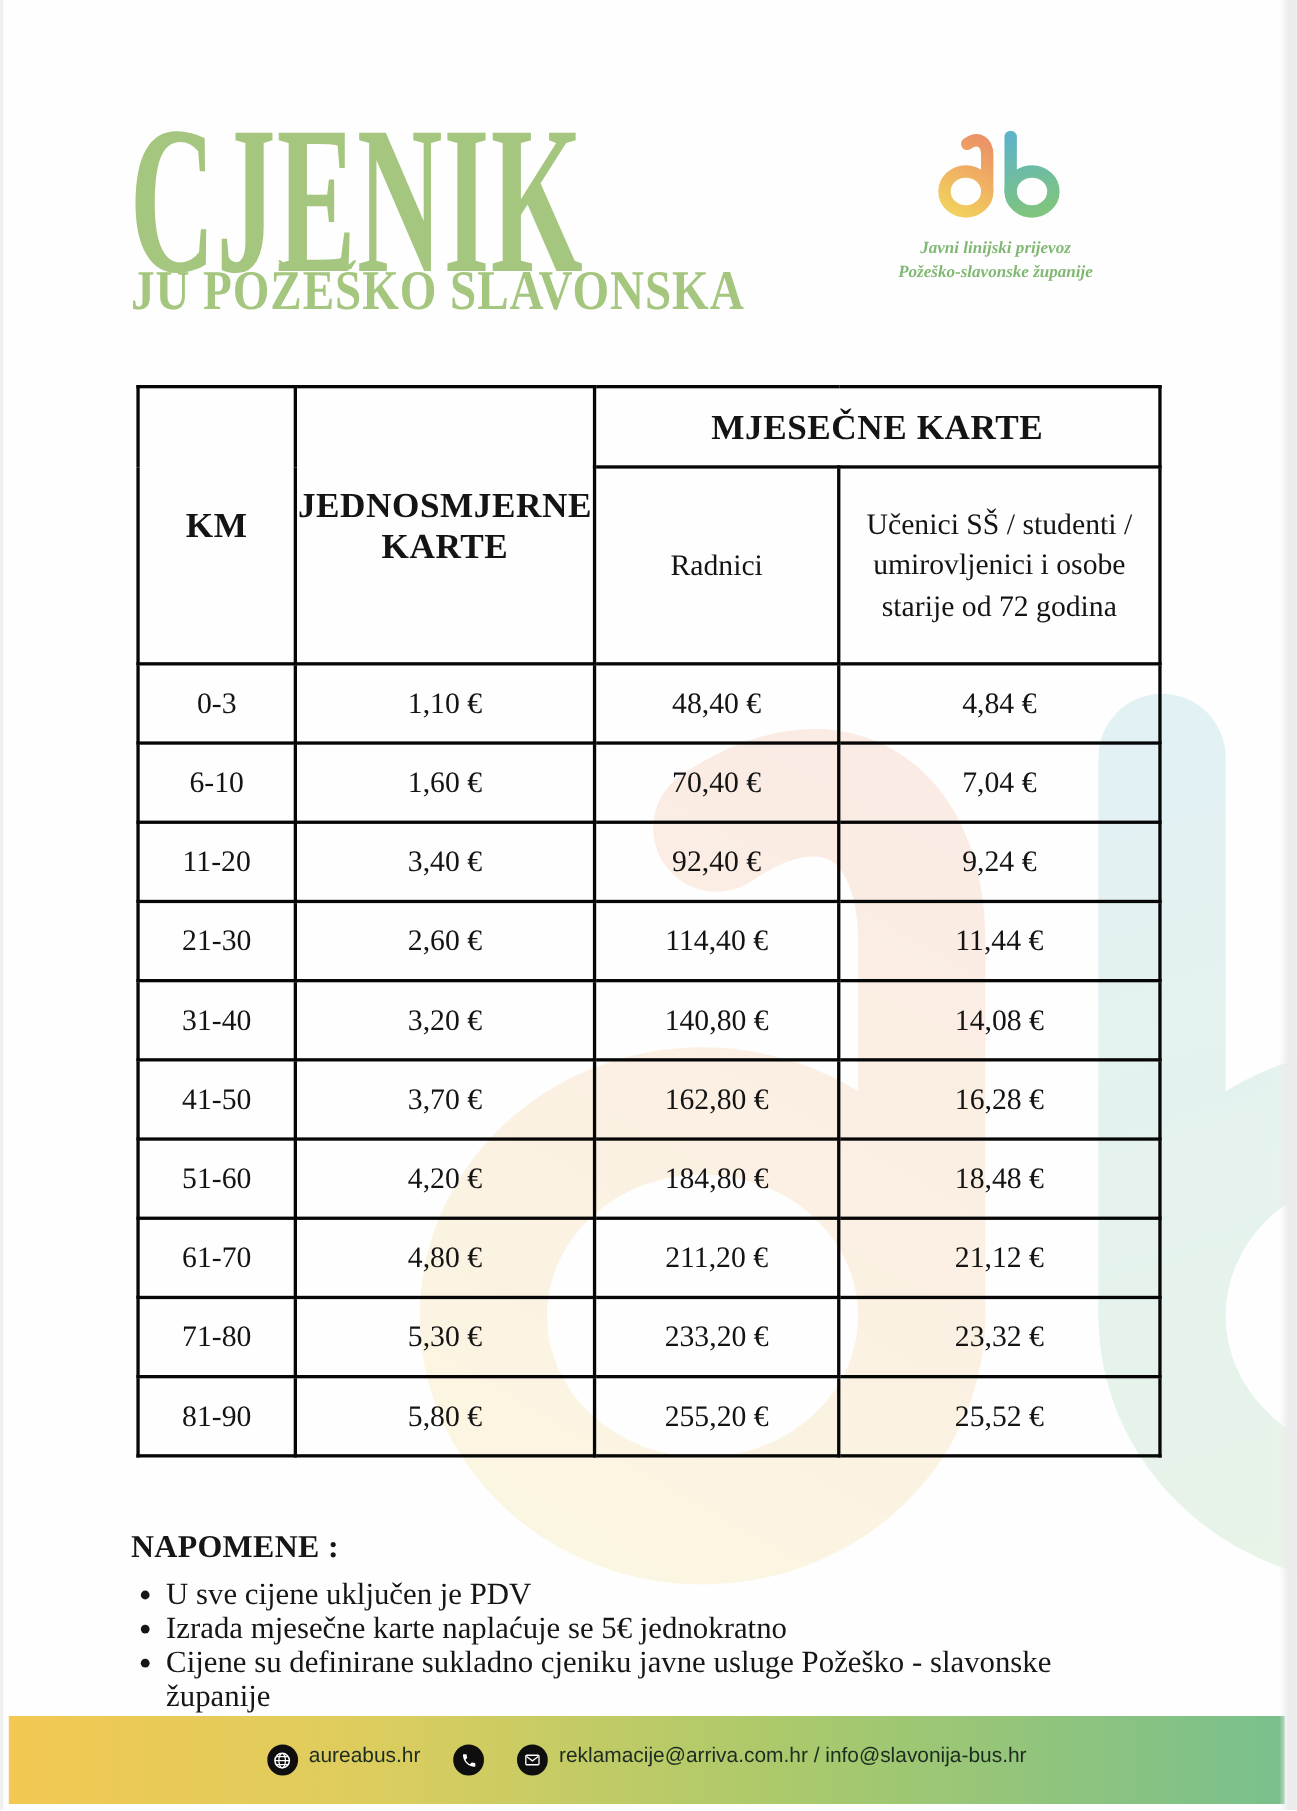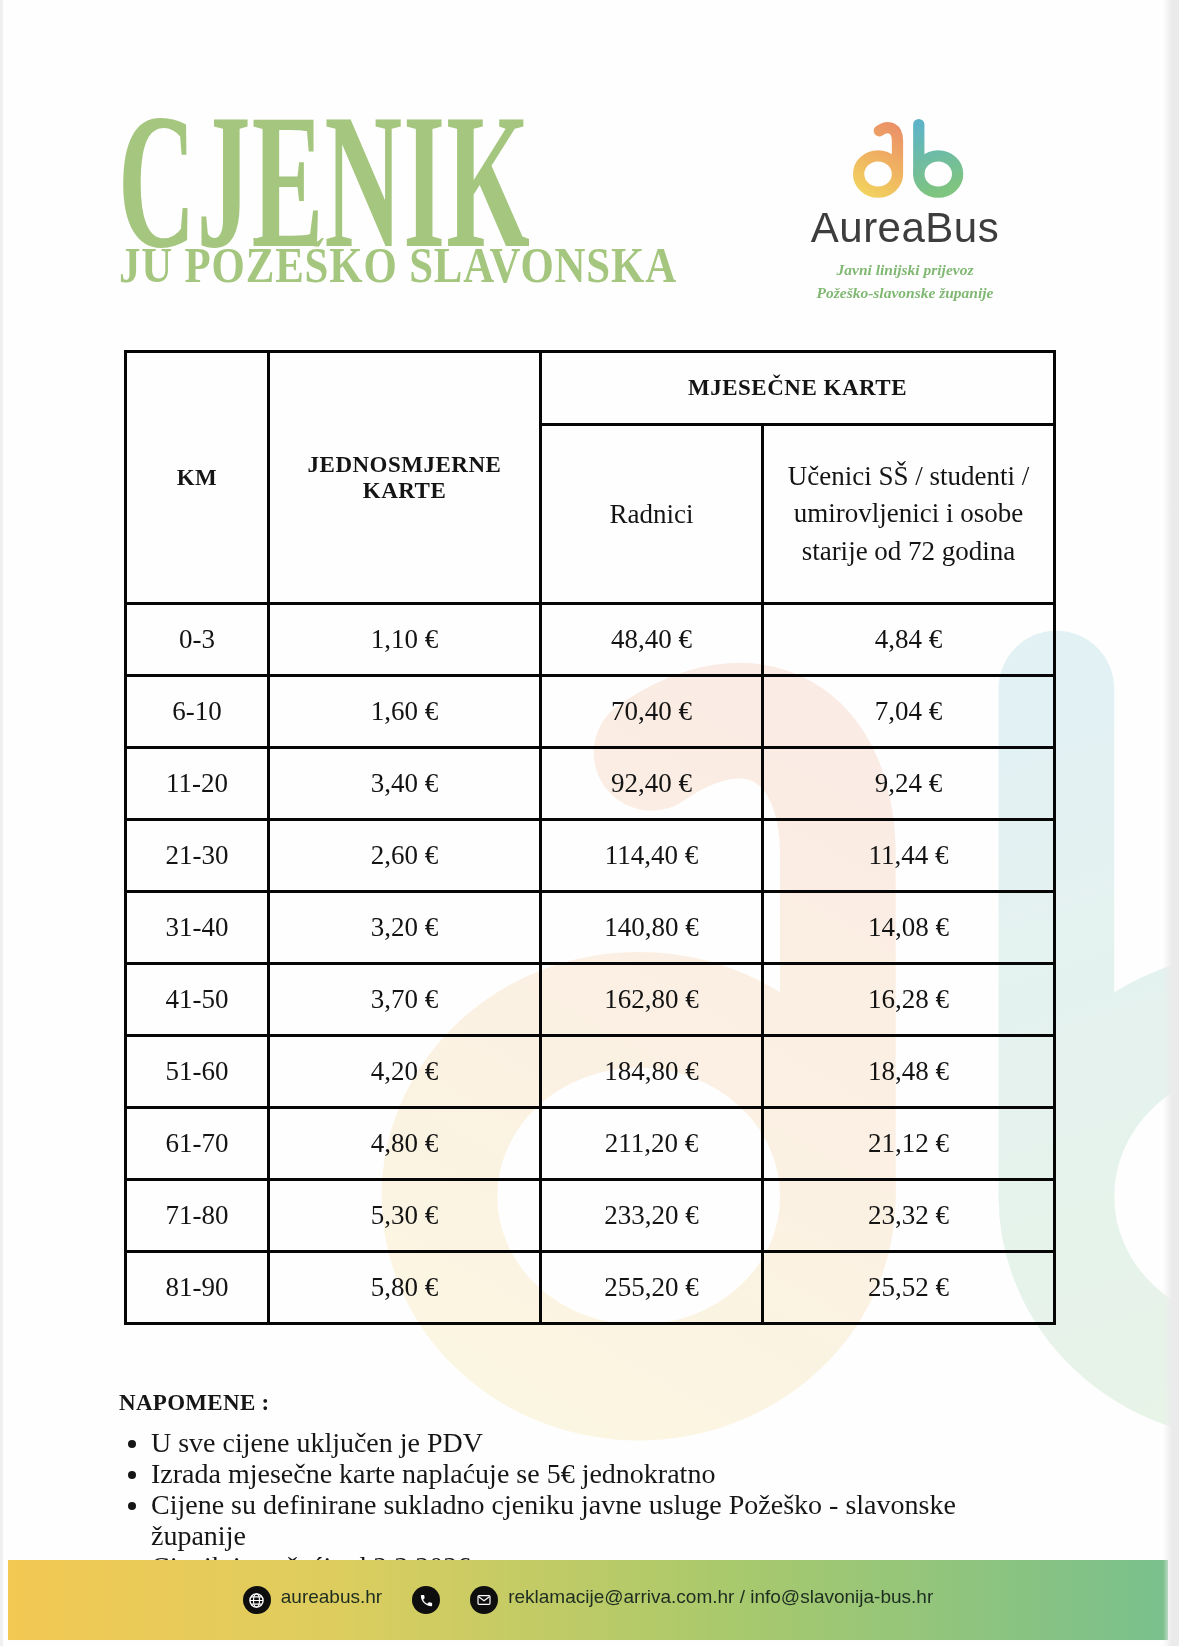--- a/index.html
+++ b/index.html
@@ -58,28 +58,28 @@
     position:absolute; left:124px; top:350px; width:929px;
     border-collapse:collapse; table-layout:fixed; z-index:2;
   }
   .price-table th, .price-table td {
     border:3px solid #060606; text-align:center; vertical-align:middle;
     color:#141414; padding:0; background:transparent;
   }
   .price-table thead tr.hrow1 { height:73px; }
   .price-table thead tr.hrow2 { height:179px; }
   .price-table tbody tr { height:72px; }
-  th.main { font-size:23px; font-weight:bold; letter-spacing:0.5px; }
+  th.main { font-size:32px; font-weight:bold; letter-spacing:0.5px; }
   th.sub  { font-size:27px; font-weight:normal; }
   th.sub.students { padding:0 20px; line-height:1.38; }
   .price-table td { font-size:27px; font-weight:normal; }
 
   
   .notes { position:absolute; left:119px; top:1390px; width:920px; color:#161616; z-index:2; }
-  .notes h3 { font-size:23px; font-weight:bold; margin:0; letter-spacing:0.3px; }
+  .notes h3 { font-size:29px; font-weight:bold; margin:0; letter-spacing:0.3px; }
   .notes ul { margin:11px 0 0 0; padding-left:32px; }
   .notes li { font-size:28px; line-height:31px; }
 
   
   .footer-bar {
     position:absolute; left:8px; top:1560px; width:1160px; height:80px;
     background:linear-gradient(90deg,#f3c853 0%,#ddcd5e 28%,#a9c96c 62%,#79c08d 100%);
     display:flex; align-items:center; justify-content:center; gap:30px;
     font-family:"Liberation Sans", sans-serif; font-size:19px; font-weight:500;
     color:#1d2c20; z-index:3;
@@ -128,21 +128,20 @@
         <linearGradient id="lgB" gradientUnits="userSpaceOnUse" x1="127" y1="20" x2="162" y2="128">
           <stop offset="0" stop-color="#5eb4c6"></stop>
             <stop offset="1" stop-color="#7fc47f"></stop>
         </linearGradient>
       </defs>
       <ellipse cx="62" cy="99" rx="31" ry="29" fill="none" stroke="url(#lgA)" stroke-width="18"></ellipse>
       <path d="M 93 99 L 93 46 C 93 27 80 19 64 30" fill="none" stroke="url(#lgA)" stroke-width="18" stroke-linecap="round"></path>
       <path d="M 127 20 L 127 99" fill="none" stroke="url(#lgB)" stroke-width="18" stroke-linecap="round"></path>
       <ellipse cx="158" cy="99" rx="31" ry="29" fill="none" stroke="url(#lgB)" stroke-width="18"></ellipse>
     </svg>
-    <div class="brand">AureaBus</div>
     <div class="tagline">
       <div>Javni linijski prijevoz</div>
       <div>Požeško-slavonske županije</div>
     </div>
   </div>
 
   <table class="price-table">
     <colgroup>
       <col style="width:143px">
         <col style="width:272px">

